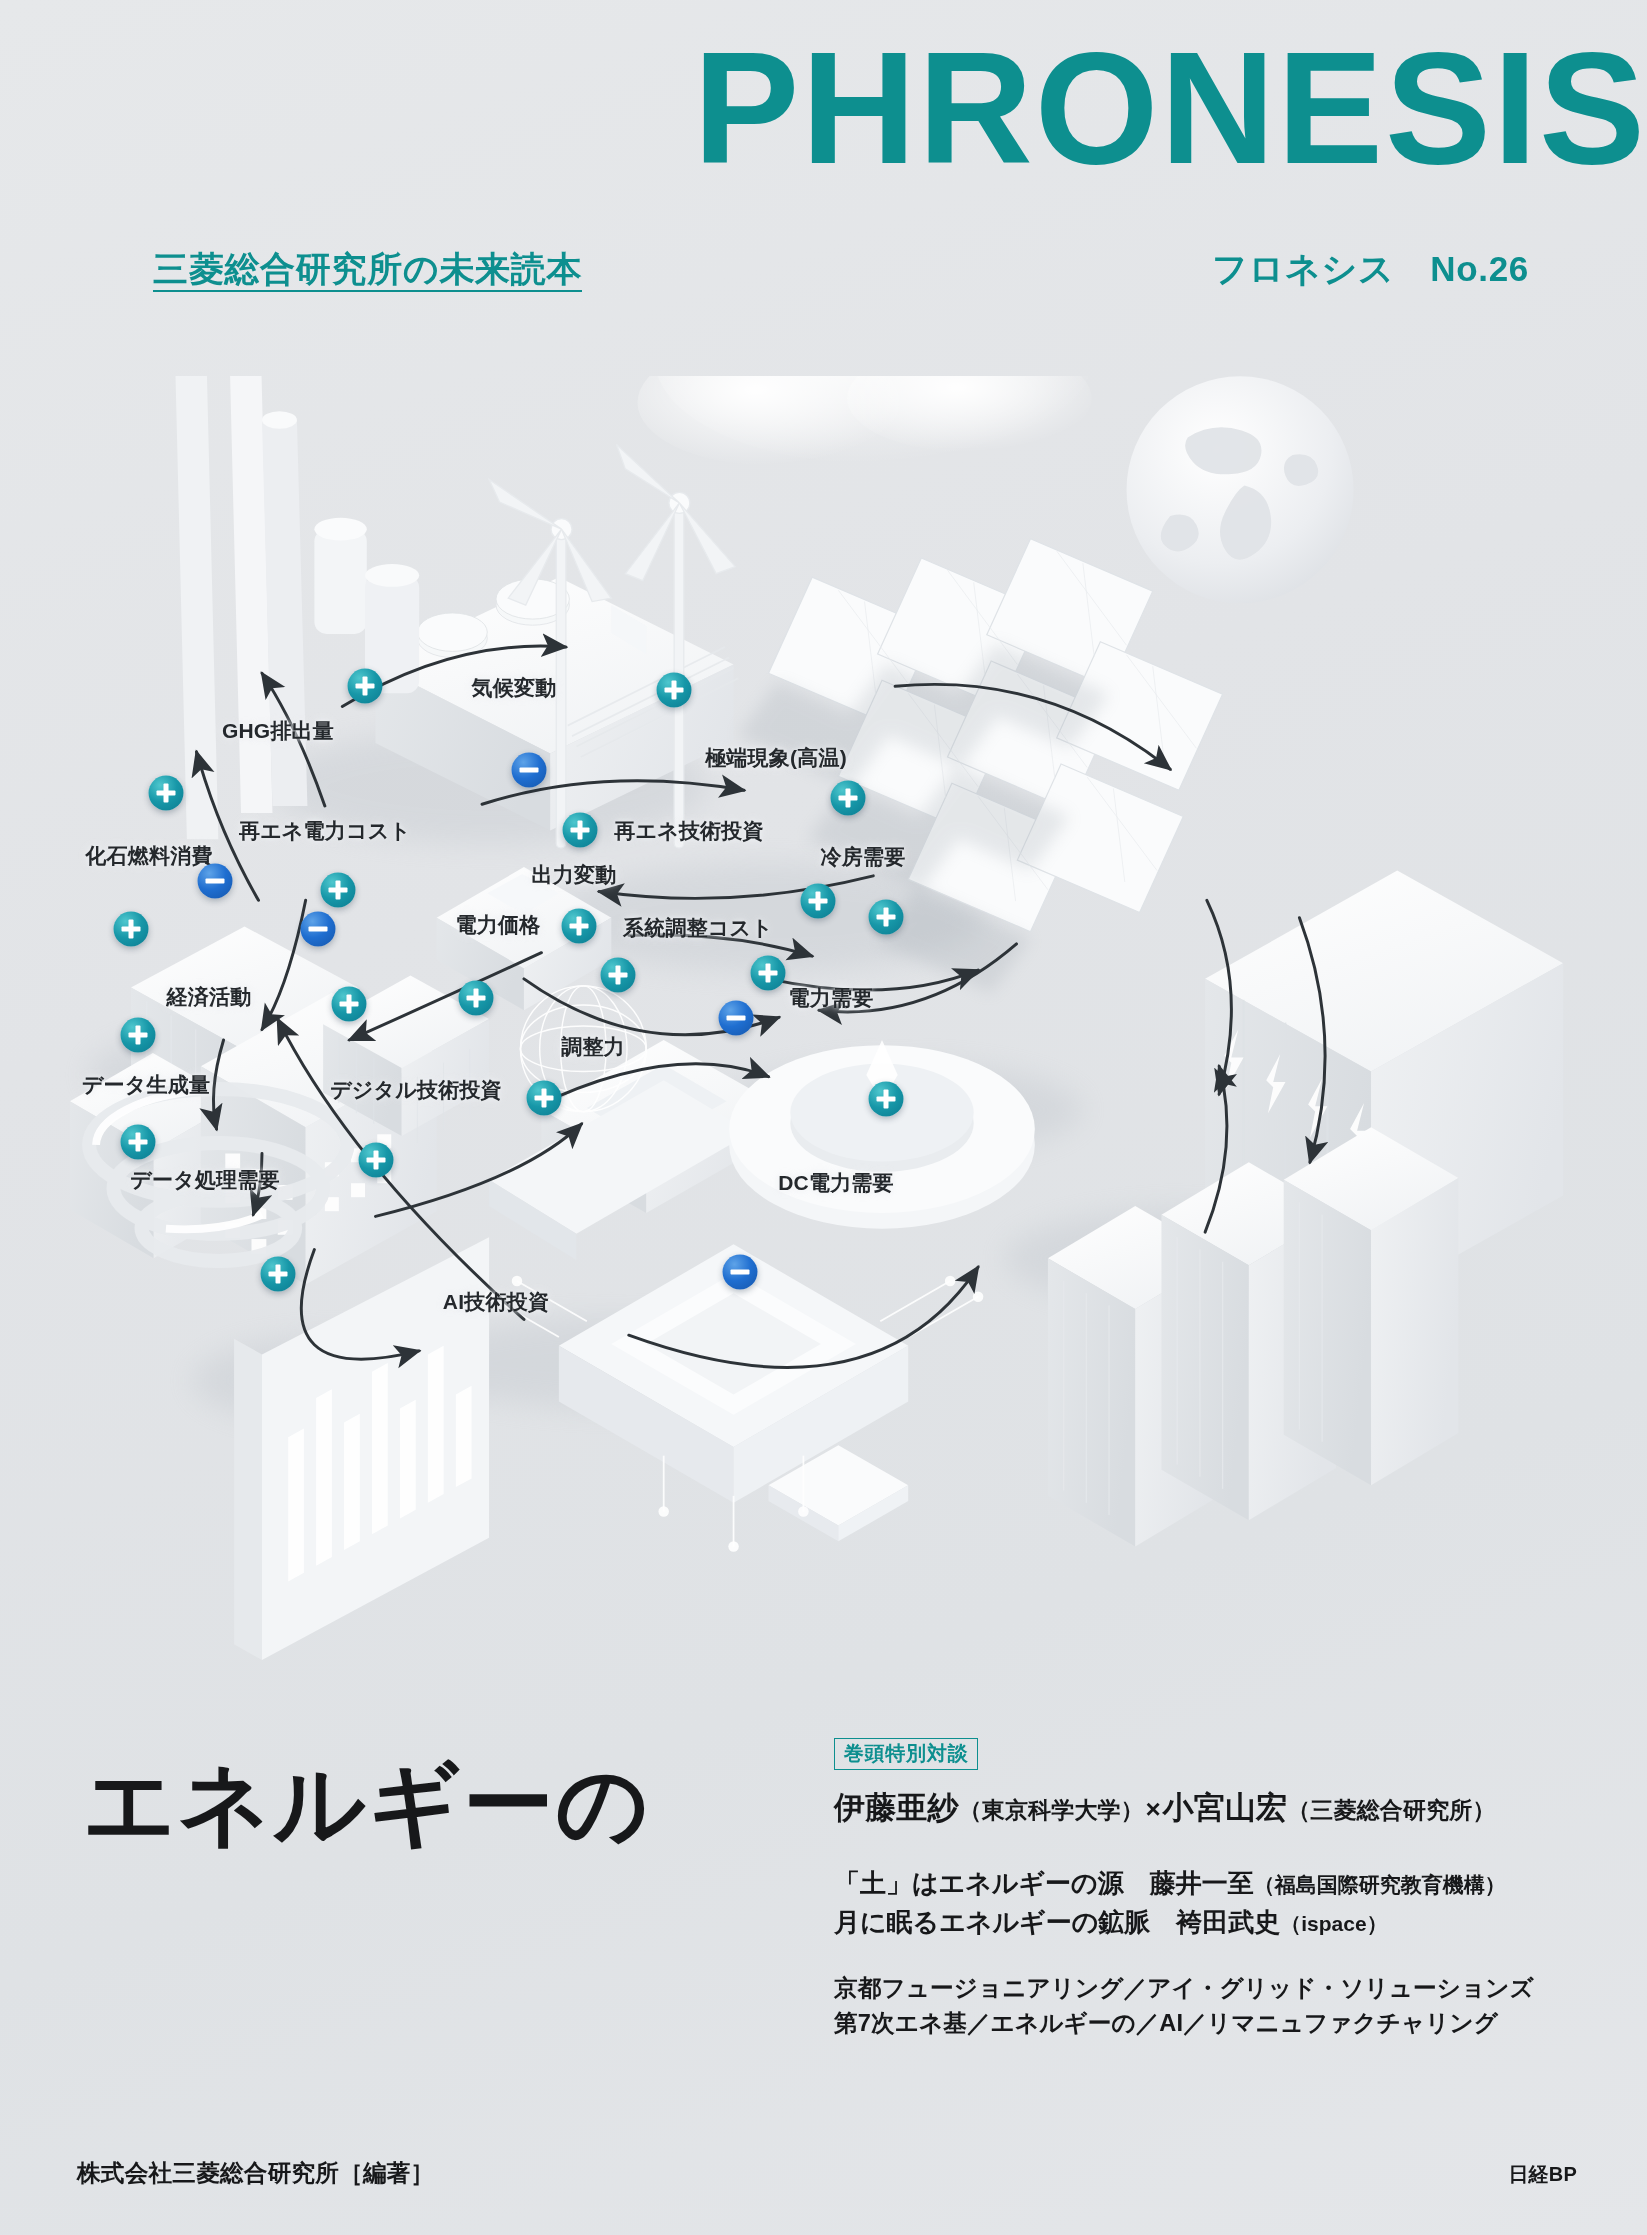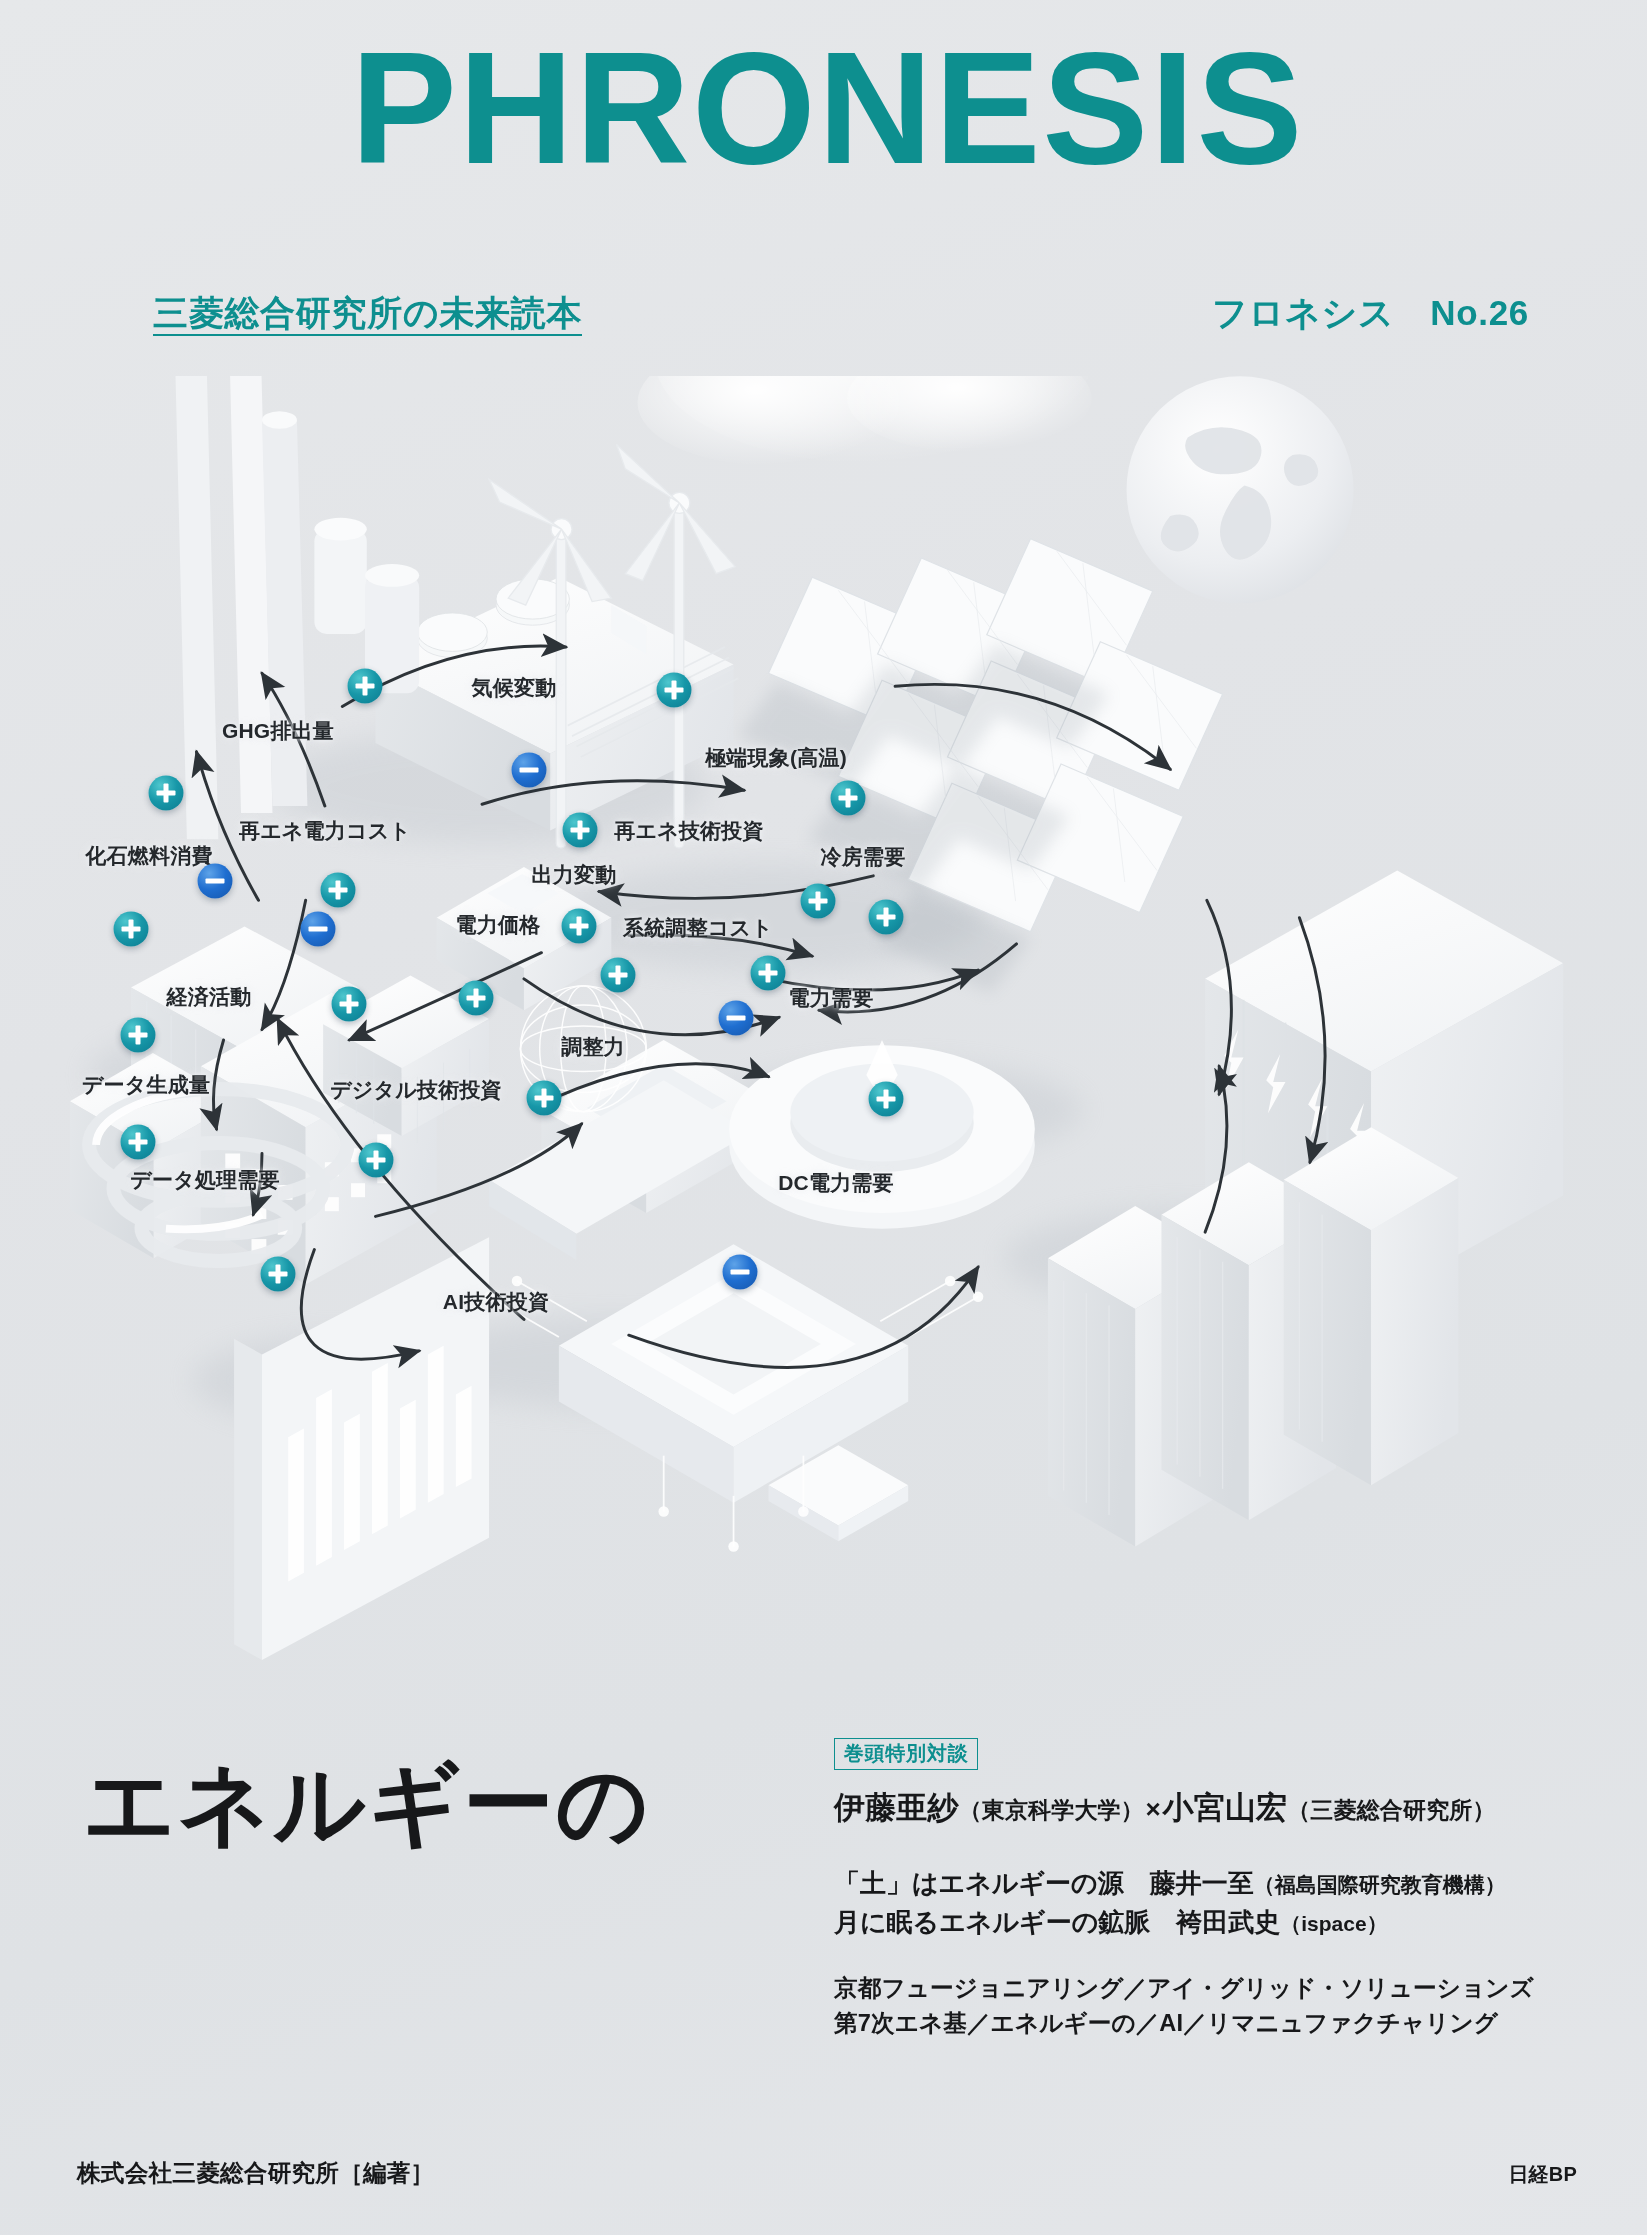--- a/index.html
+++ b/index.html
@@ -12,35 +12,34 @@
     position:relative;
   }
   .cover{
     position:absolute;inset:0;
     background:linear-gradient(160deg,#e6e8ea 0%,#e2e4e7 38%,#dfe2e5 70%,#e4e6e9 100%);
   }
 
   
   .masthead{
     position:absolute;left:8px;right:0;top:35px;
-    text-align:center;
+    text-align:right;
   }
   .brand{
     font-size:159px;
     line-height:0.92;
     font-weight:700;
     letter-spacing:0.012em;
     color:#0d8f8f;
     font-family:"Liberation Sans","DejaVu Sans",sans-serif;
     margin:0;
   }
   .subrow{
     position:absolute;left:0;right:0;top:251px;
     height:52px;
-    margin-top:44px;
   }
   .sub-left{
     position:absolute;left:153px;top:0;
     font-size:35px;font-weight:700;color:#0d8f8f;
     letter-spacing:0.02em;
     border-bottom:2.6px solid #0d8f8f;
     padding-bottom:2.6px;
     line-height:1.05;
   }
   .sub-right{

